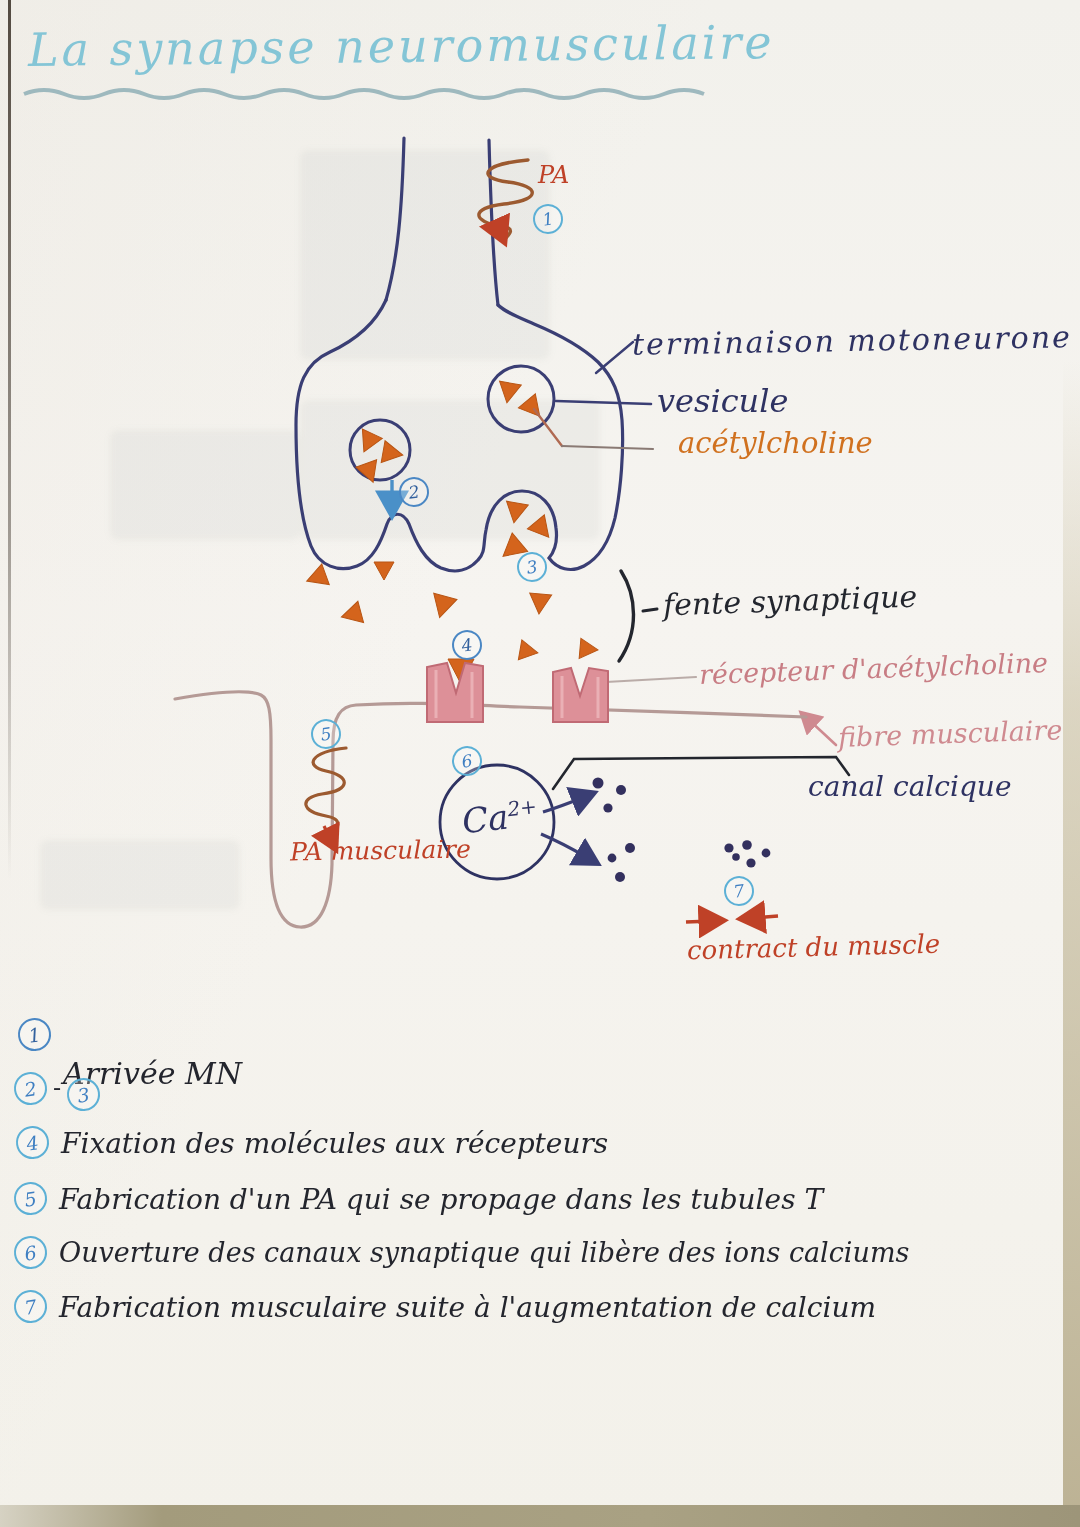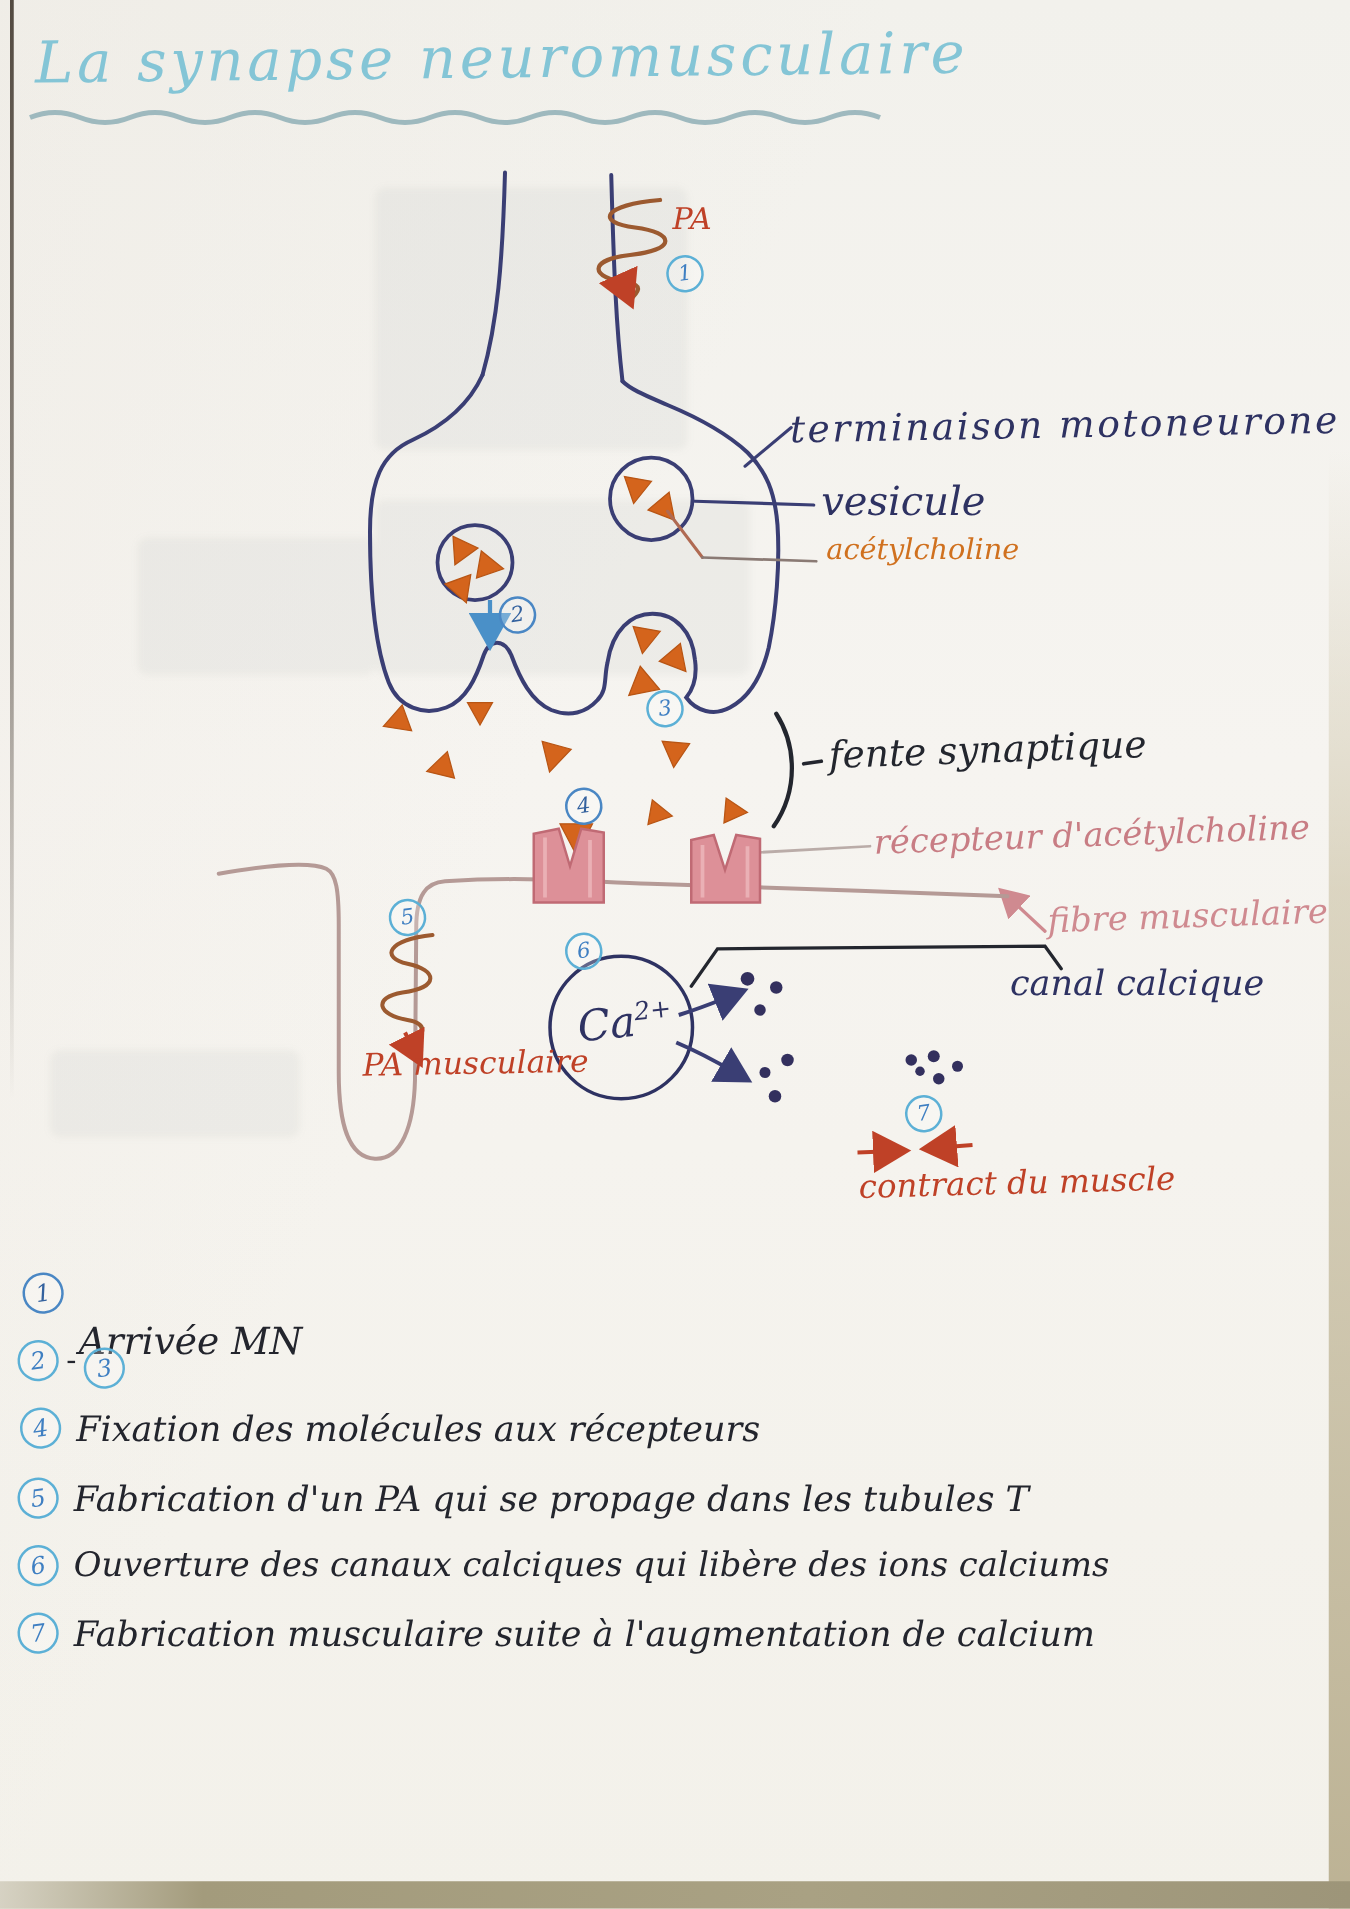--- a/index.html
+++ b/index.html
@@ -169,21 +169,21 @@
   </svg>
 
   <div class="hand" style="left:28px;top:22px;font-size:46px;letter-spacing:3px;color:#84c5d6;transform:rotate(-0.6deg);">La synapse neuromusculaire</div>
 
   <div class="hand" style="left:538px;top:163px;font-size:24px;color:#bf4127;">PA</div>
 
   <div class="hand" style="left:632px;top:325px;font-size:30px;letter-spacing:2px;color:#2e3262;transform:rotate(-1deg);">terminaison motoneurone</div>
 
   <div class="hand" style="left:657px;top:385px;font-size:32px;color:#2e3262;">vesicule</div>
 
-  <div class="hand" style="left:661px;top:428px;font-size:23px;color:#d0711f;">acétylcholine</div>
+  <div class="hand" style="left:678px;top:428px;font-size:29px;color:#d0711f;">acétylcholine</div>
 
   <div class="hand" style="left:663px;top:585px;font-size:30px;color:#23262e;transform:rotate(-2deg);">fente synaptique</div>
 
   <div class="hand" style="left:699px;top:655px;font-size:27px;color:#c87d84;transform:rotate(-2deg);">récepteur d'acétylcholine</div>
 
   <div class="hand" style="left:838px;top:720px;font-size:27px;color:#cf8a90;transform:rotate(-2deg);">fibre musculaire</div>
 
   <div class="hand" style="left:808px;top:772px;font-size:28px;color:#2e3262;">canal calcique</div>
 
   <div class="hand" style="left:462px;top:800px;font-size:34px;color:#2e3262;transform:rotate(-6deg);">
@@ -215,21 +215,21 @@
     <div class="legend-row" style="left:16px;top:1126px;">
       <span class="marker">4</span>
       <span class="legend-text">Fixation des molécules aux récepteurs</span>
     </div>
     <div class="legend-row" style="left:14px;top:1182px;">
       <span class="marker">5</span>
       <span class="legend-text">Fabrication d'un PA qui se propage dans les tubules T</span>
     </div>
     <div class="legend-row" style="left:14px;top:1236px;">
       <span class="marker">6</span>
-      <span class="legend-text" style="font-size:27px;">Ouverture des canaux calciques qui libère des ions calciums</span>
+      <span class="legend-text" style="font-size:27px;">Ouverture des canaux synaptique qui libère des ions calciums</span>
     </div>
     <div class="legend-row" style="left:14px;top:1290px;">
       <span class="marker">7</span>
       <span class="legend-text">Fabrication musculaire suite à l'augmentation de calcium</span>
     </div>
   </div>
 
 </div>
 
 </body></html>

